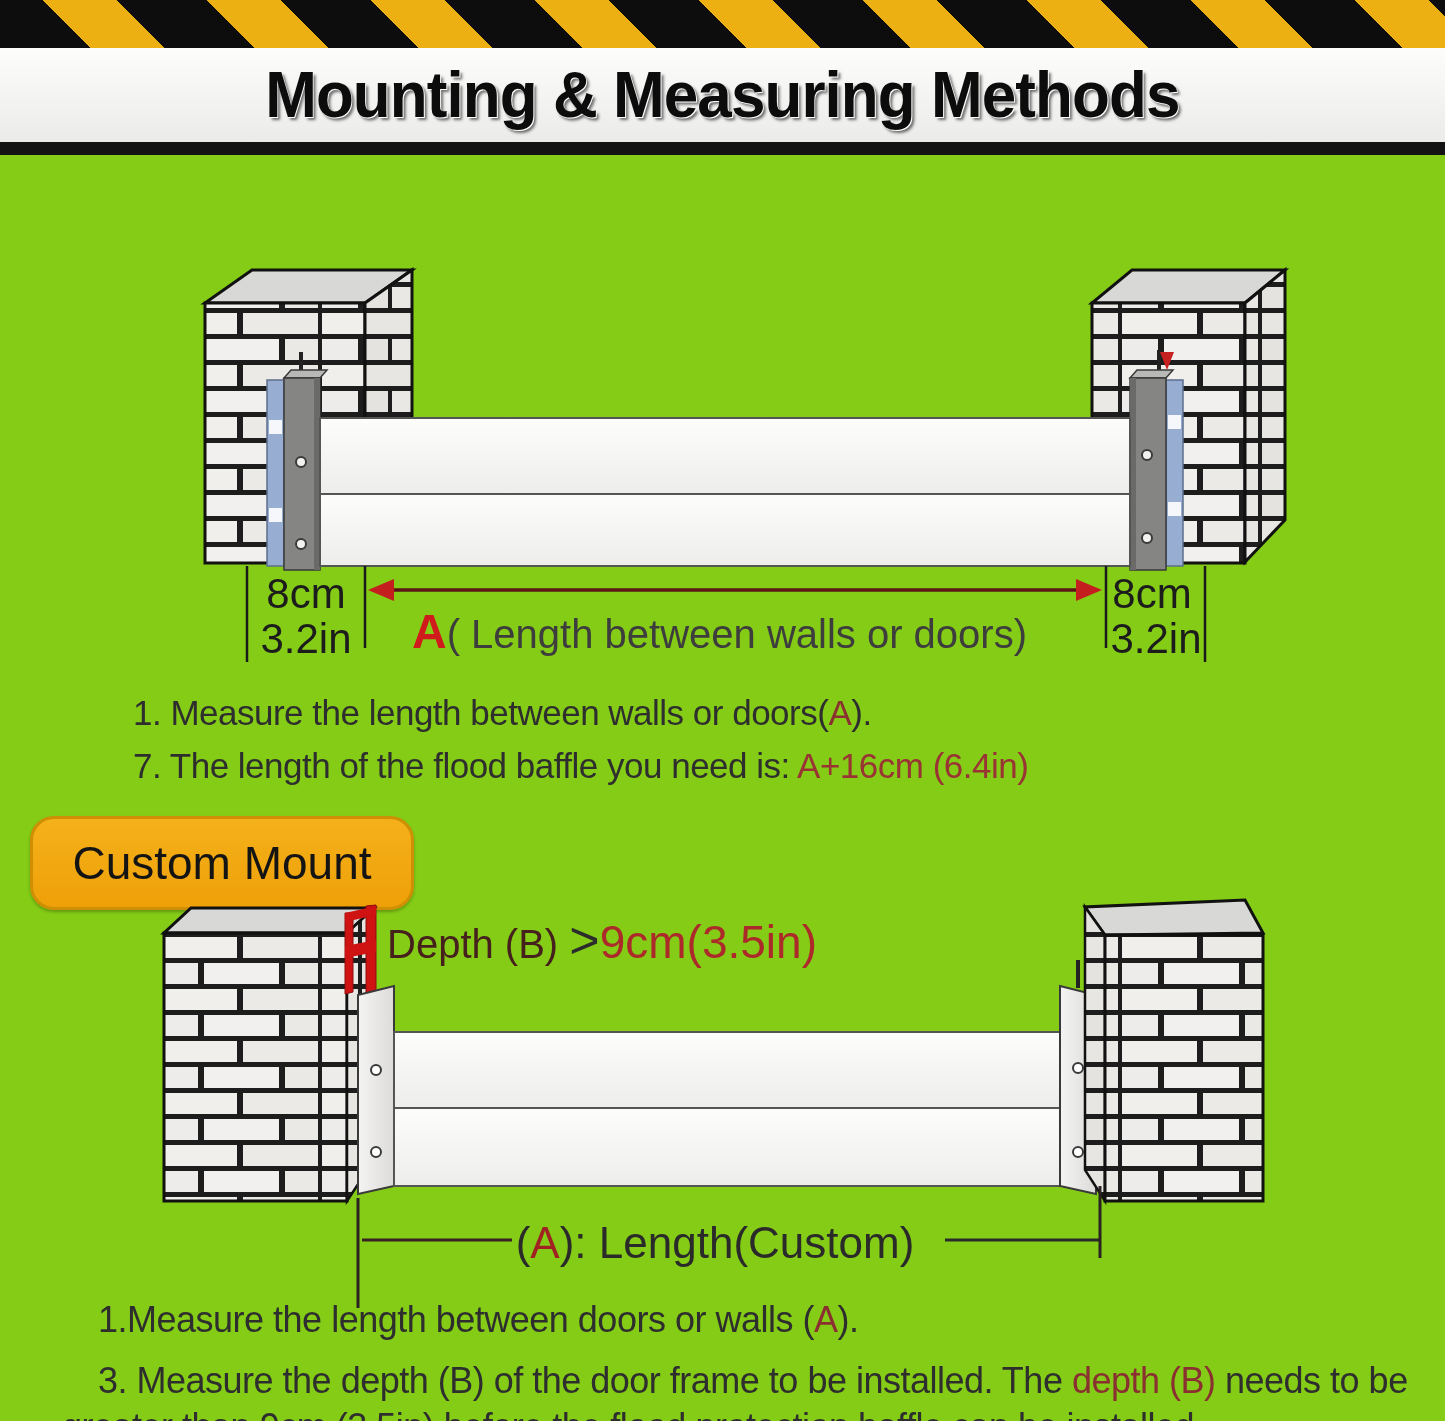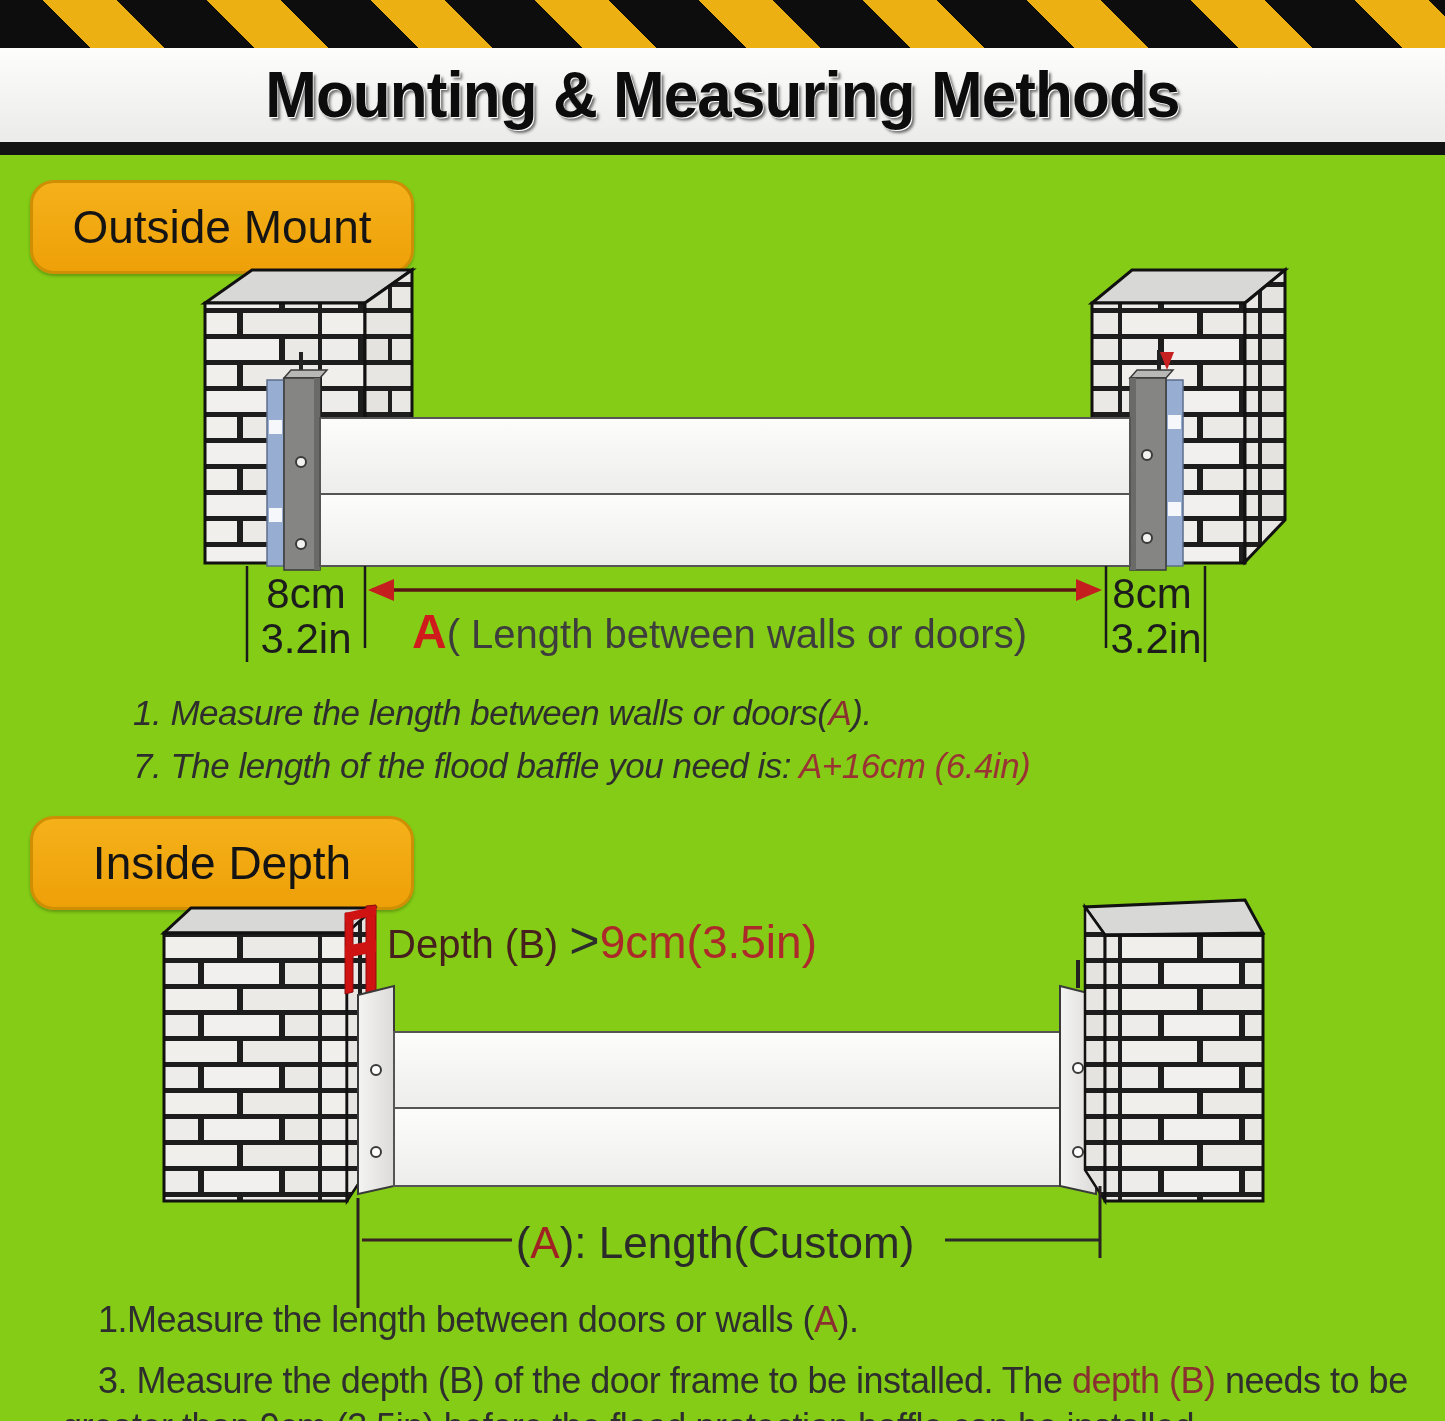--- a/index.html
+++ b/index.html
@@ -25,42 +25,39 @@
   .badge-inside{top:816px;}
   
   .diagram{position:absolute;left:0;width:1445px;}
   .diagram-1{top:265px;height:425px;}
   .diagram-2{top:895px;height:420px;}
   svg text{font-family:"Liberation Sans",sans-serif;}
   
   .steps{position:absolute;color:#2e2e2e;letter-spacing:-.5px;}
   .steps p{margin:0;}
   .steps-outside{top:688px;left:133px;font-size:35px;line-height:50px;}
-  .steps-outside p{margin-bottom:3px;font-style:italic;}
+  .steps-outside p{margin-bottom:3px;}
   .steps-inside{top:1282px;left:62px;width:1352px;font-size:36px;line-height:46px;}
   .steps-inside p{text-indent:36px;margin-bottom:10px;margin-top:15px;}
   .red-letter{color:#8a3030;}
   .red-formula{color:#9a3434;}
   .red-highlight{color:#8a3030;}
 </style>
 </head>
 <body>
 
 <div class="page">
 
   <div class="hazard-band"></div>
 
   <div class="title-band">
     <div class="main-title">Mounting &amp; Measuring Methods</div>
   </div>
   <div class="black-bar"></div>
 
-  <div class="badge badge-outside">
-    <span>Outside Mount</span>
-  </div>
 
   <svg class="diagram diagram-1" viewBox="0 265 1445 425">
     <defs>
       <pattern id="bF" width="160" height="52" patternUnits="userSpaceOnUse">
         <rect width="160" height="52" fill="#1d1d1d"></rect>
         <rect x="2" y="1" width="75" height="21" fill="#f0efec"></rect>
         <rect x="83" y="1" width="75" height="21" fill="#eceae7"></rect>
         <rect x="2" y="27" width="36" height="21" fill="#edecea"></rect>
         <rect x="44" y="27" width="75" height="21" fill="#f1f0ee"></rect>
         <rect x="125" y="27" width="33" height="21" fill="#eae9e6"></rect>
@@ -143,21 +140,21 @@
       <tspan font-size="48" font-weight="bold" fill="#cf1b1b">A</tspan><tspan font-size="40" fill="#3d3d3d">( Length between walls or doors)</tspan>
     </text>
   </svg>
 
   <div class="steps steps-outside">
     <p><span>1. Measure the length between walls or doors(</span><span class="red-letter">A</span><span>).</span></p>
     <p><span>7. The length of the flood baffle you need is: </span><span class="red-formula">A+16cm (6.4in)</span></p>
   </div>
 
   <div class="badge badge-inside">
-    <span>Inside Depth</span>
+    <span>Custom Mount</span>
   </div>
 
   <svg class="diagram diagram-2" viewBox="0 895 1445 420">
 
     <g>
       <polygon points="164,933 347,933 374,908 191,908" fill="#d8d8d6" stroke="#111" stroke-width="3"></polygon>
       <rect x="164" y="933" width="183" height="268" fill="url(#bF)" stroke="#111" stroke-width="3"></rect>
       <polygon points="347,933 374,908 374,1160 347,1201" fill="url(#bS)" stroke="#111" stroke-width="2.5"></polygon>
     </g>
 

